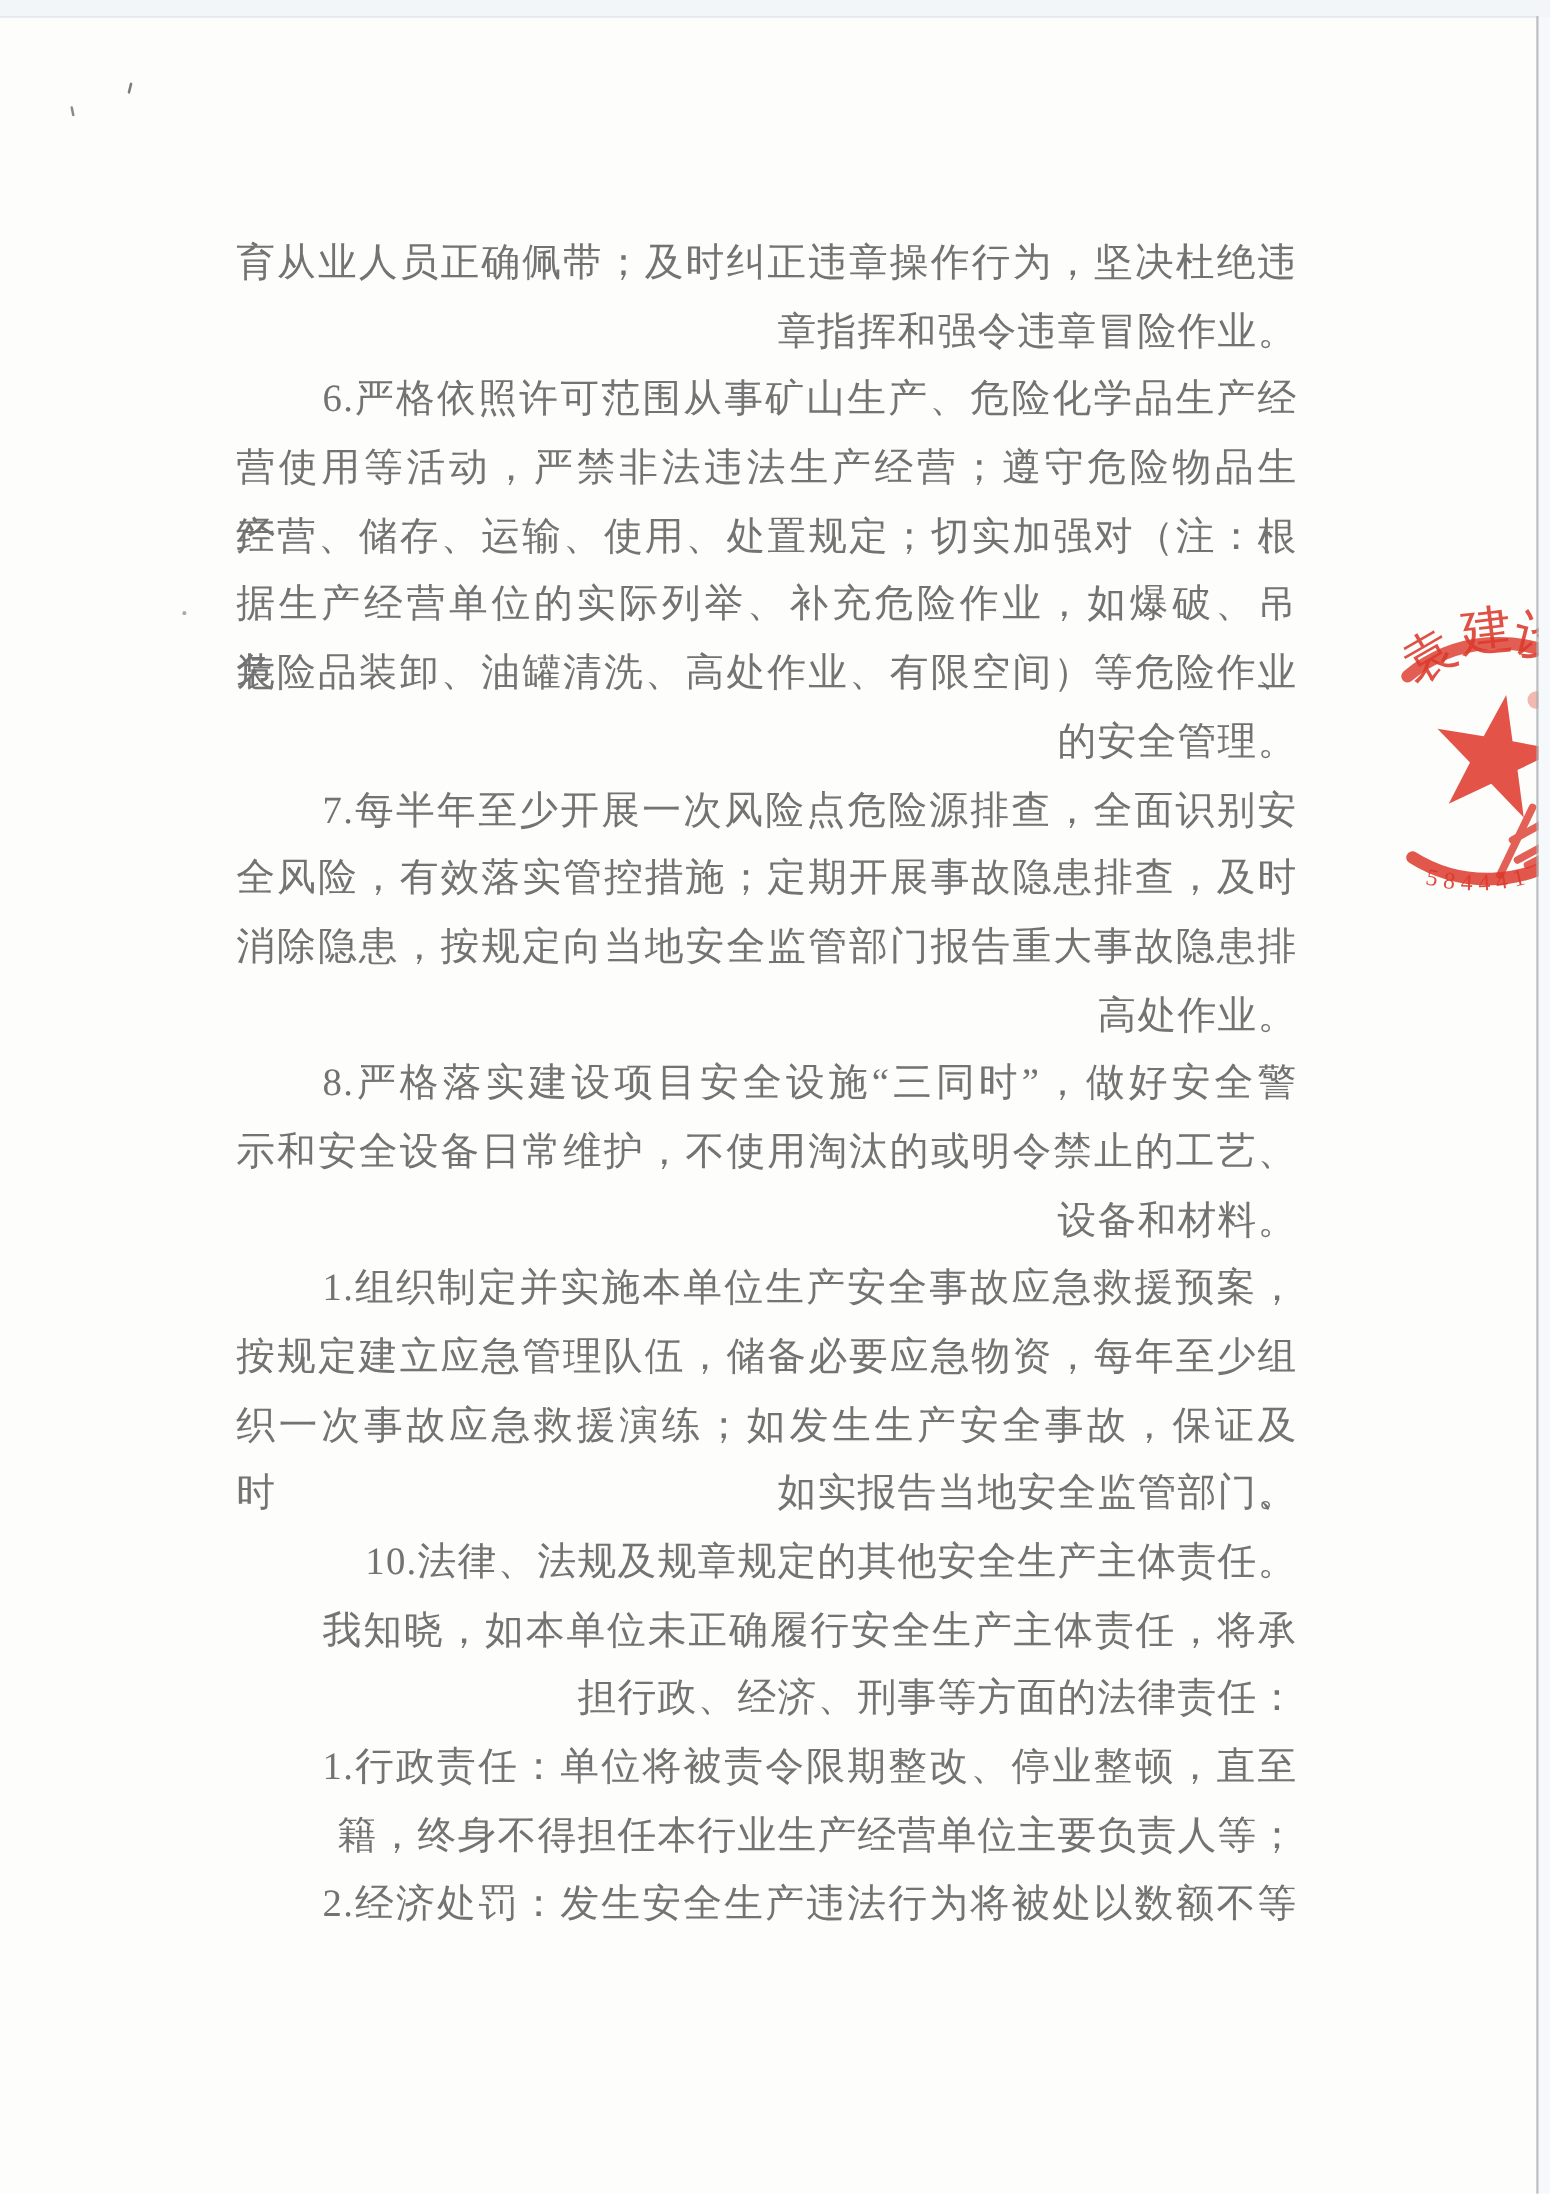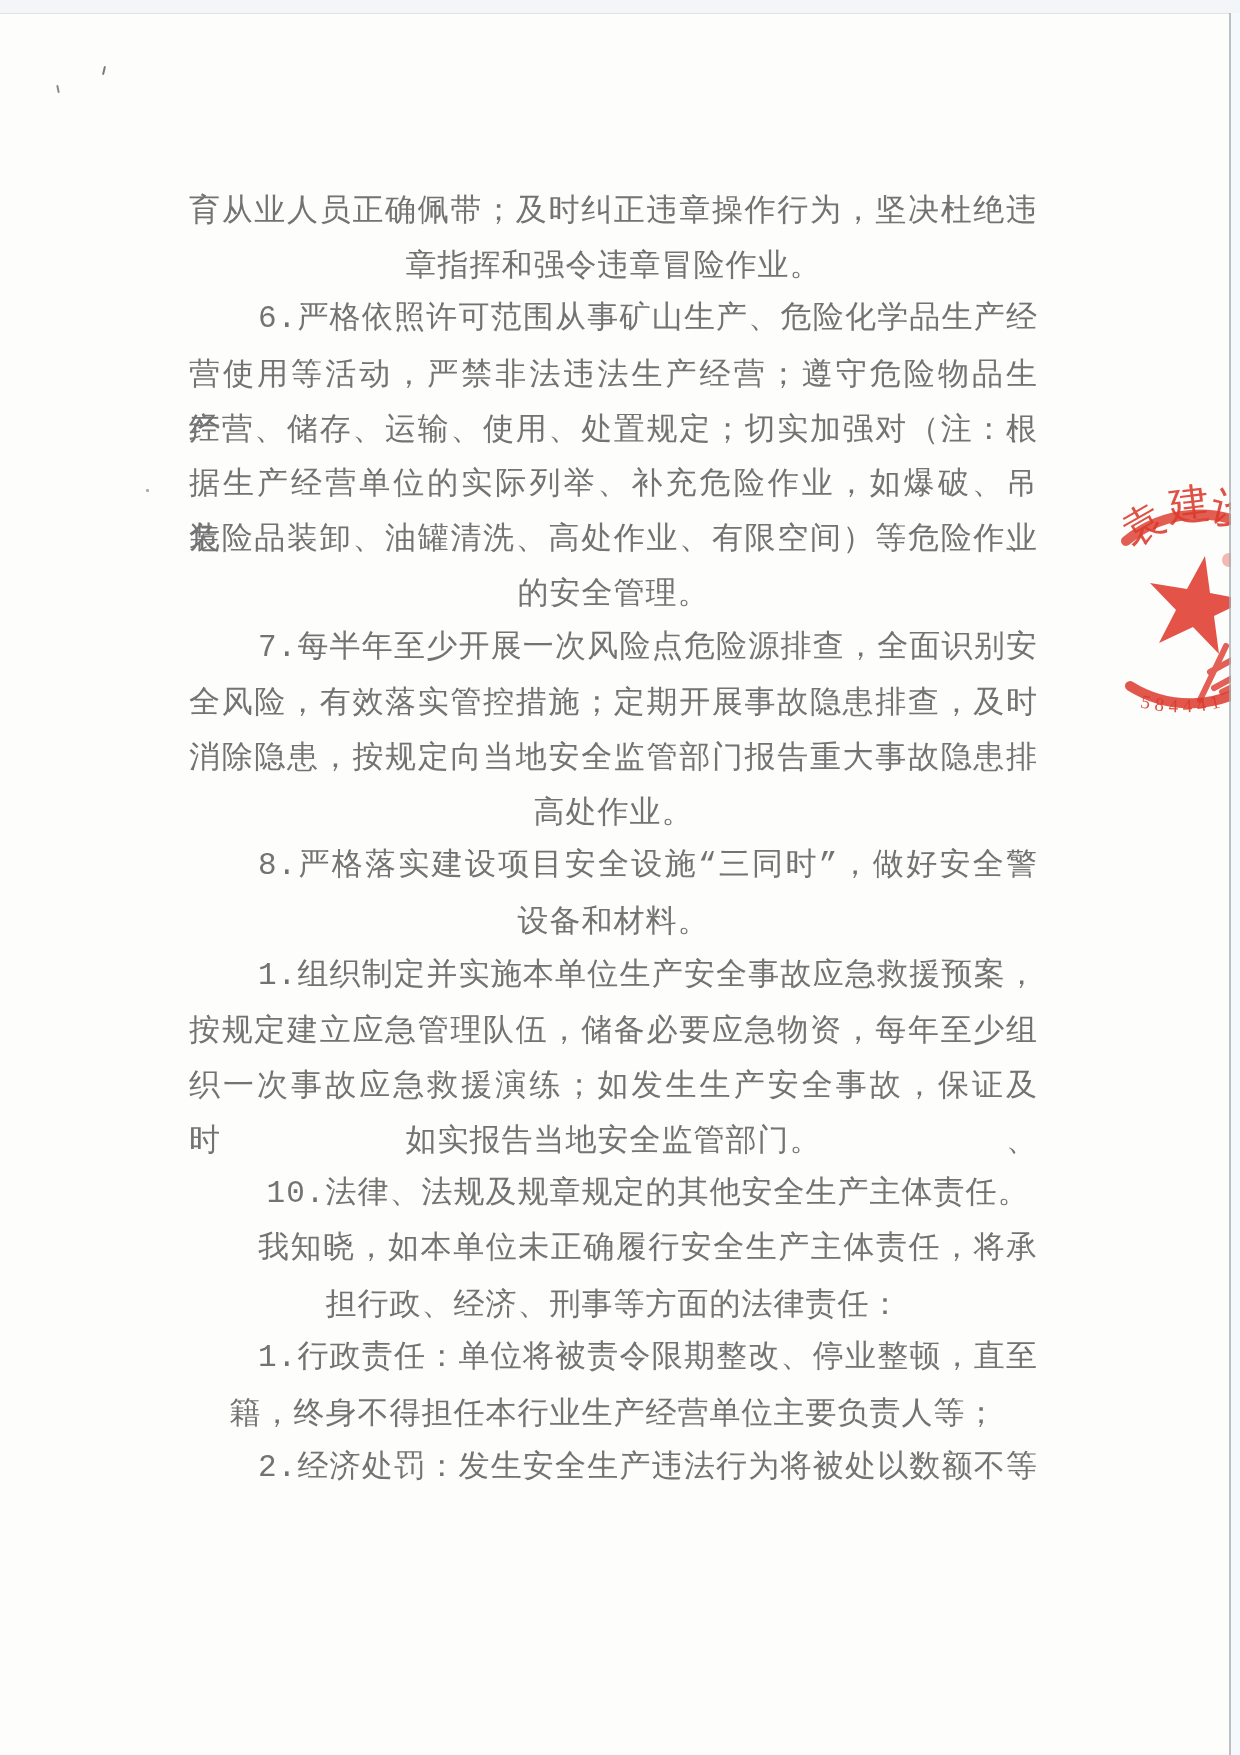--- a/index.html
+++ b/index.html
@@ -23,27 +23,27 @@
     background:#f6f9fb;
   }
   
   .text-block{
     position:absolute;left:189px;top:183px;width:849px;
     font-size:31px;color:#737373;
     letter-spacing:1px;
   }
   .text-line{
     height:54.7px;line-height:54.7px;white-space:nowrap;
-    text-align:center;
+    text-align:right;
   }
   .text-line.full{
     white-space:normal;text-align:justify;text-align-last:justify;
     text-justify:inter-character;
   }
-  .text-line.indent{ text-indent:69px;font-family:Liberation Mono, monospace; }
+  .text-line.indent{ text-indent:69px; }
   
   .speck{position:absolute;background:#5a5a5a;border-radius:1px;}
   .speck.s1{left:103px;top:66px;width:2px;height:9px;transform:rotate(14deg);opacity:.8;}
   .speck.s2{left:57px;top:85px;width:2px;height:8px;transform:rotate(-12deg);opacity:.7;}
   .speck.s3{left:146px;top:489px;width:3px;height:3px;opacity:.5;}
   
   .stamp{position:absolute;left:1020px;top:440px;width:211px;height:300px;}
   .stamp text{font-family:"Liberation Serif","DejaVu Serif",serif;}
 </style>
 </head>
@@ -58,20 +58,21 @@
     <div class="text-line full">营使用等活动，严禁非法违法生产经营；遵守危险物品生产、</div>
     <div class="text-line full">经营、储存、运输、使用、处置规定；切实加强对（注：根</div>
     <div class="text-line full">据生产经营单位的实际列举、补充危险作业，如爆破、吊装、</div>
     <div class="text-line full">危险品装卸、油罐清洗、高处作业、有限空间）等危险作业</div>
     <div class="text-line">的安全管理。</div>
     <div class="text-line full indent">7.每半年至少开展一次风险点危险源排查，全面识别安</div>
     <div class="text-line full">全风险，有效落实管控措施；定期开展事故隐患排查，及时</div>
     <div class="text-line full">消除隐患，按规定向当地安全监管部门报告重大事故隐患排</div>
     <div class="text-line">高处作业。</div>
     <div class="text-line full indent">8.严格落实建设项目安全设施“三同时”，做好安全警</div>
+    <div class="text-line full">示和安全设备日常维护，不使用淘汰的或明令禁止的工艺、</div>
     <div class="text-line">设备和材料。</div>
     <div class="text-line full indent">1.组织制定并实施本单位生产安全事故应急救援预案，</div>
     <div class="text-line full">按规定建立应急管理队伍，储备必要应急物资，每年至少组</div>
     <div class="text-line full">织一次事故应急救援演练；如发生生产安全事故，保证及时、</div>
     <div class="text-line">如实报告当地安全监管部门。</div>
     <div class="text-line indent">10.法律、法规及规章规定的其他安全生产主体责任。</div>
     <div class="text-line full indent">我知晓，如本单位未正确履行安全生产主体责任，将承</div>
     <div class="text-line">担行政、经济、刑事等方面的法律责任：</div>
     <div class="text-line full indent">1.行政责任：单位将被责令限期整改、停业整顿，直至</div>
     <div class="text-line">籍，终身不得担任本行业生产经营单位主要负责人等；</div>

